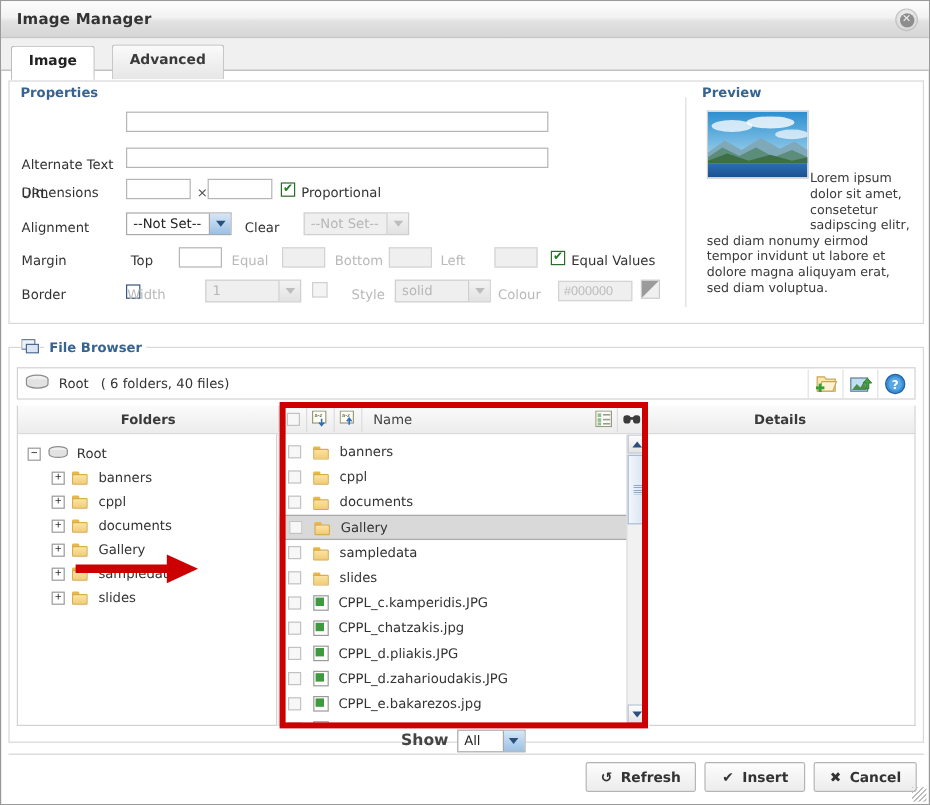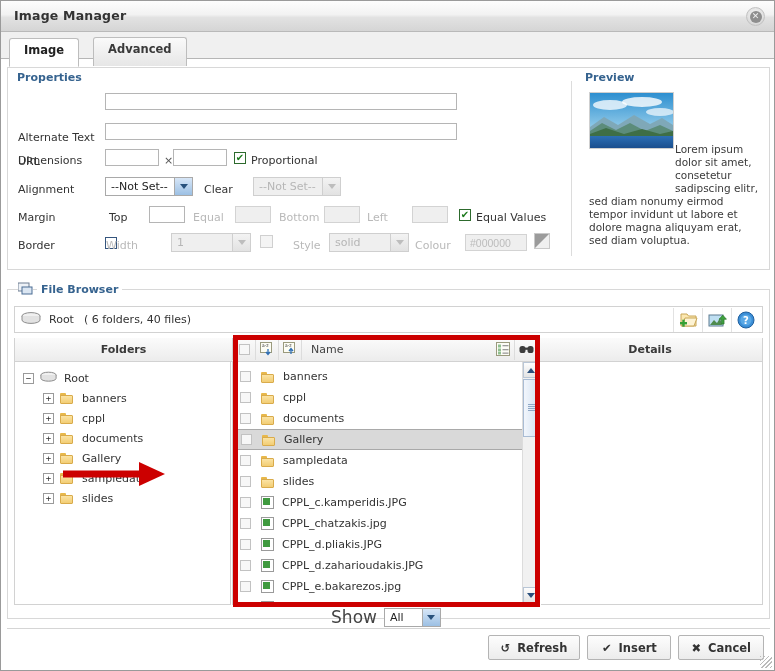--- a/index.html
+++ b/index.html
@@ -472,21 +472,21 @@
         </div>
       <div class="sb-btn bot">
         <i style="border-left:4px solid transparent;border-right:4px solid transparent;border-top:5px solid #2a4f7c;font-style:normal;"></i>
       </div>
     </div>
   </div>
 
   <div class="details-panel"></div>
 
   <div class="showbar">
-    <span style="font-size:17px;color:#444;">Show</span>
+    <span style="font-size:13px;color:#444;font-weight:bold;">Show</span>
     <span class="sel" style="width:57px;">
       <span>All</span>
       <span class="arrowbox">
           <i></i>
         </span>
     </span>
   </div>
 
   <div class="footdiv"></div>
   <div class="footer">

